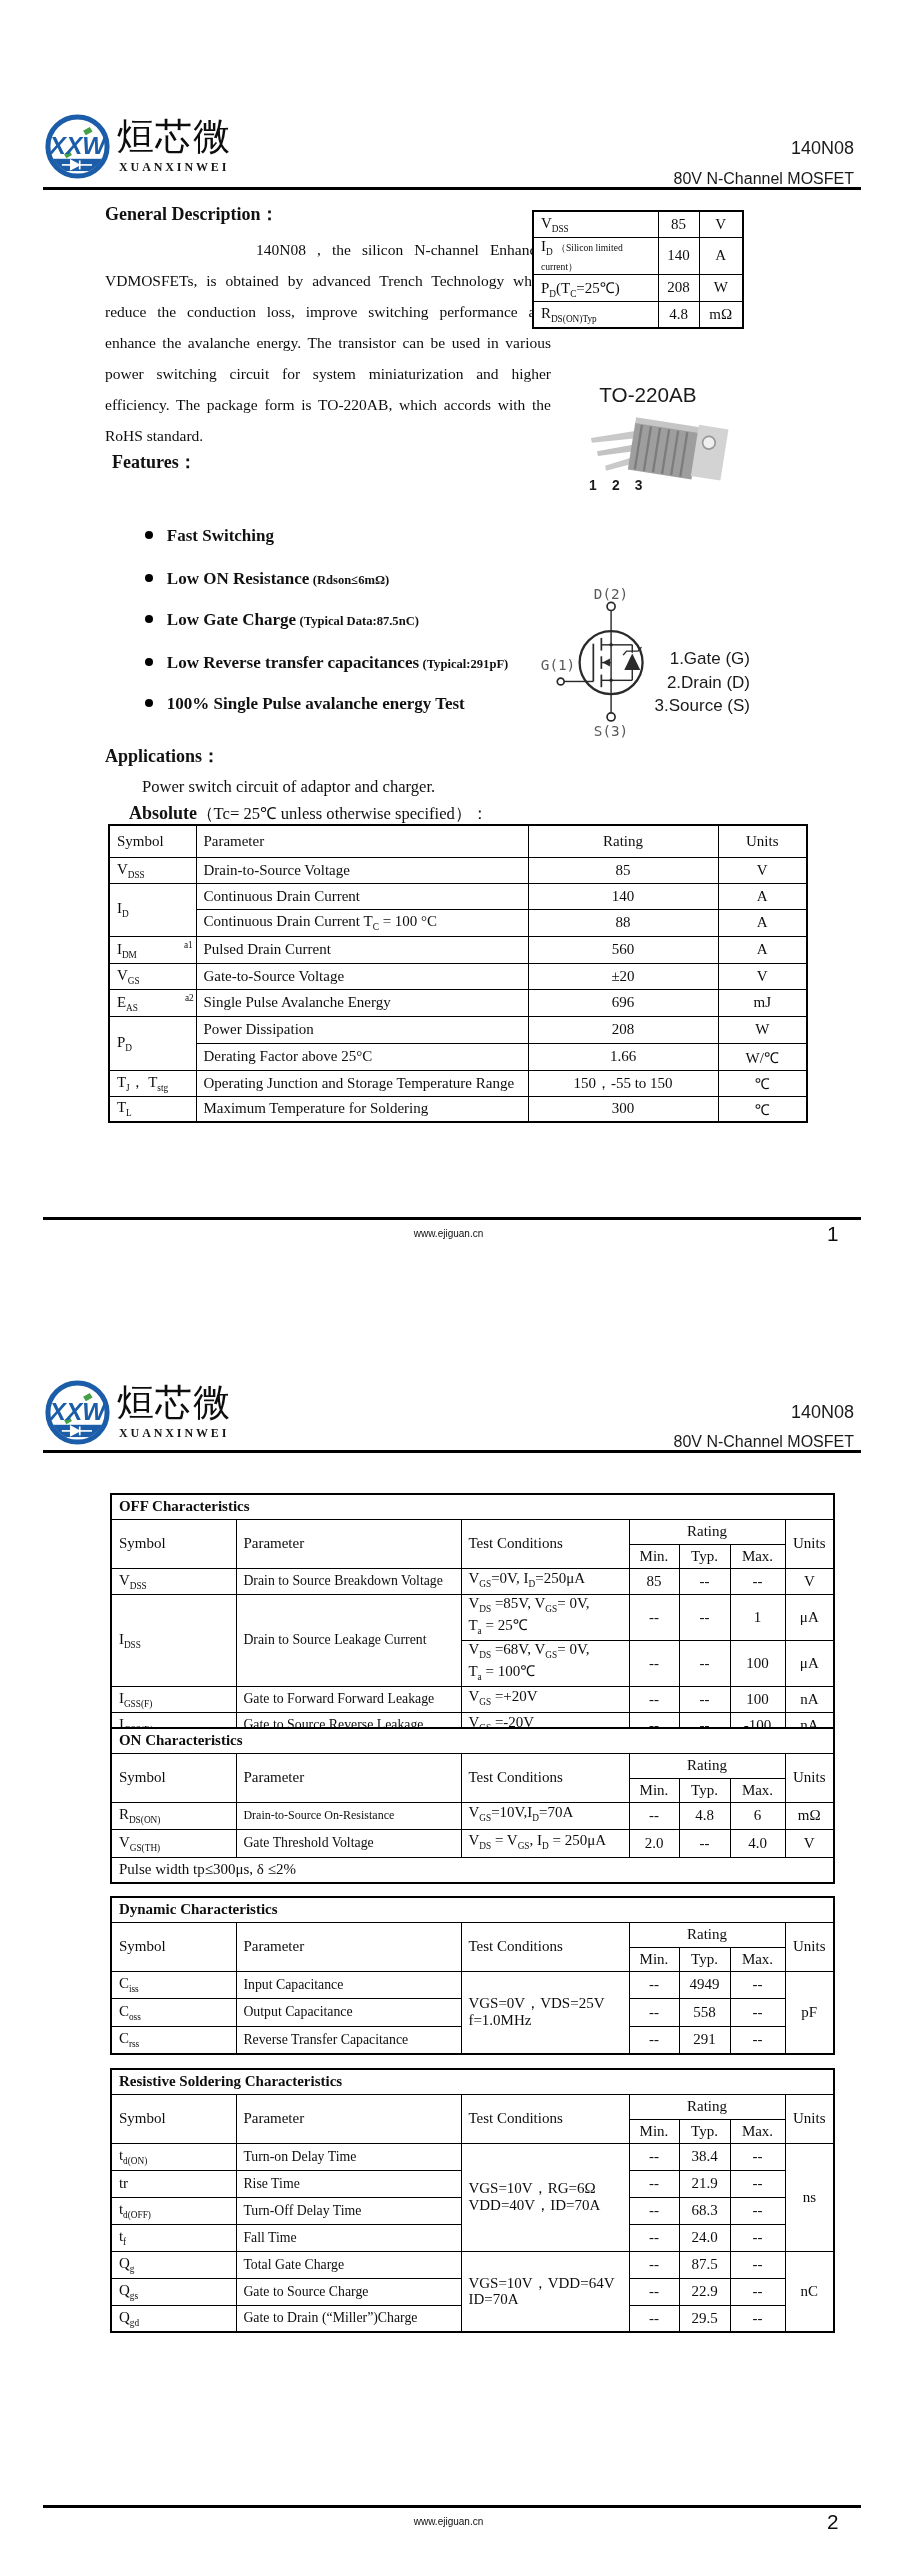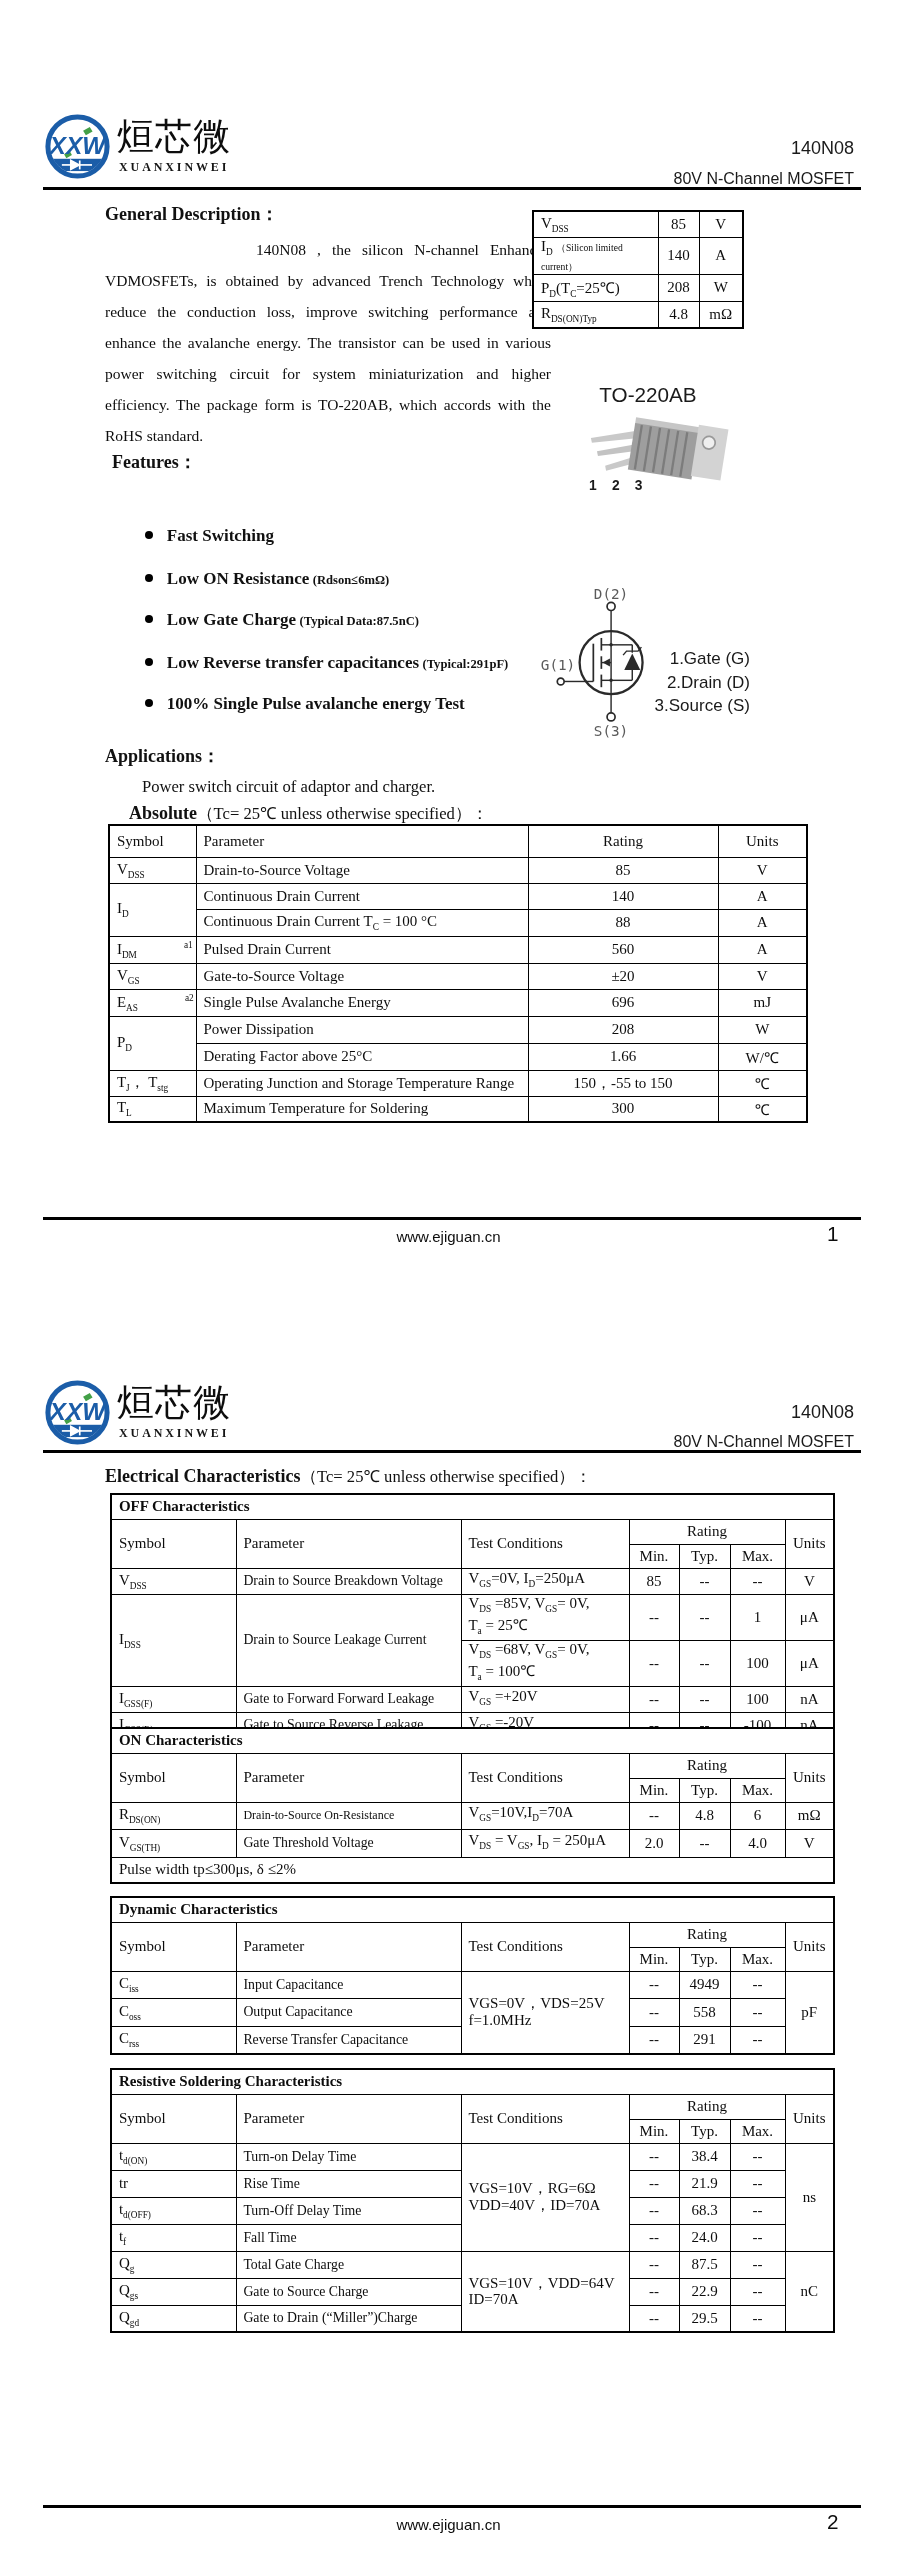--- a/index.html
+++ b/index.html
@@ -56,21 +56,21 @@
              font-family:"Liberation Sans",sans-serif;font-size:20.7px;color:#1a1a1a;}
   .pins{position:absolute;left:589px;top:478px;font-family:"Liberation Sans",sans-serif;
         font-weight:bold;font-size:13.8px;letter-spacing:5.7px;color:#1a1a1a;}
   .sym-lbl{position:absolute;width:40px;text-align:center;font-family:"DejaVu Sans Mono",monospace;
            font-size:14.3px;color:#5a5a5a;}
   .legend{position:absolute;right:161px;top:647px;text-align:right;
           font-family:"Liberation Sans",sans-serif;font-size:17px;line-height:23.5px;color:#1a1a1a;}
 
   
   .foot-site{position:absolute;left:0;width:897px;top:1228px;text-align:center;
-             font-family:"Liberation Sans",sans-serif;font-size:15px;color:#0d0d0d;}
+             font-family:"Liberation Sans",sans-serif;font-size:10px;color:#0d0d0d;}
   .foot-page{position:absolute;left:827px;top:1222px;font-family:"Liberation Sans",sans-serif;
              font-size:20.7px;color:#0d0d0d;}
 </style>
 </head>
 <body>
 
 <div id="doc">
 
   <div class="page" id="p1">
 
@@ -317,23 +317,20 @@
         </g>
       </svg>
       <div class="logo-cn">烜芯微</div>
       <div class="logo-en">XUANXINWEI</div>
     </div>
 
     <div class="hdr-part" style="top:114px">140N08</div>
     <div class="hdr-sub" style="top:145px">80V N-Channel MOSFET</div>
     <div class="rule" style="top:162px"></div>
 
-    <div class="abs" style="left:105px;top:176px;font-size:16.6px">
-      <span style="font-weight:bold;font-size:18px">Electrical Characteristics</span><span>（Tc= 25℃  unless otherwise specified）：</span>
-    </div>
 
     <table class="dt t2" id="t-off">
       <colgroup>
           <col style="width:125px">
           <col style="width:225px">
           <col style="width:168px">
         <col style="width:50px">
           <col style="width:51px">
           <col style="width:55px">
           <col style="width:49px">

